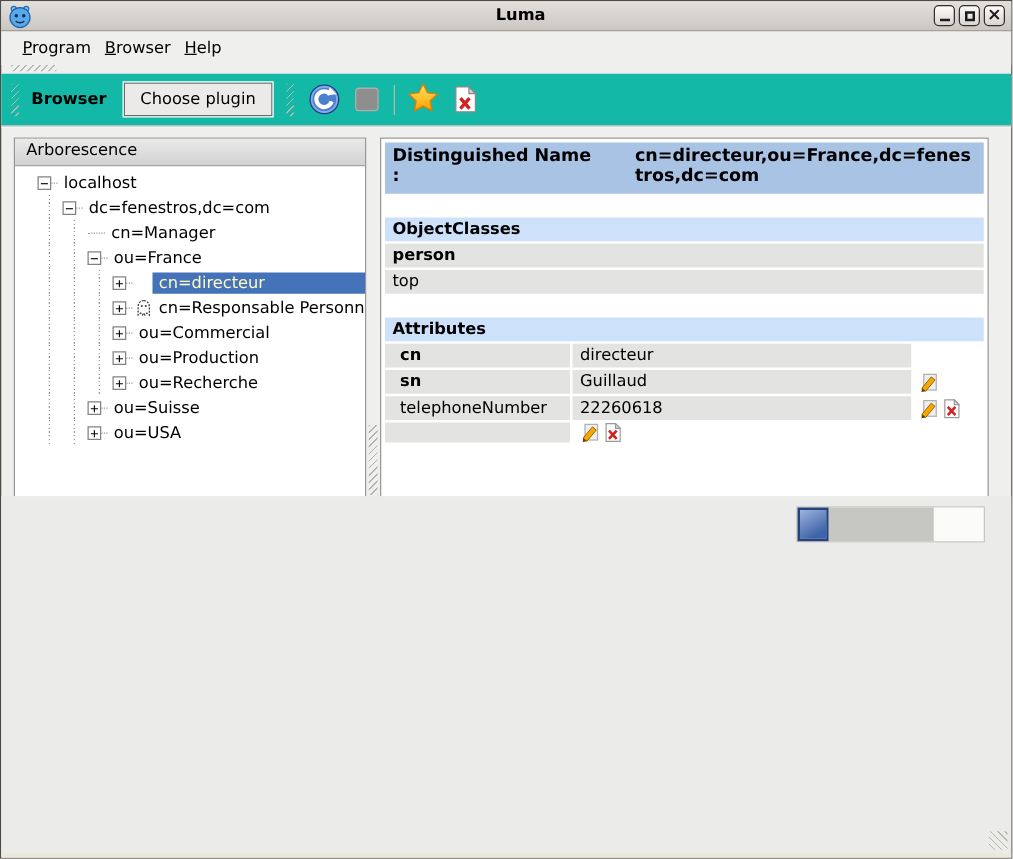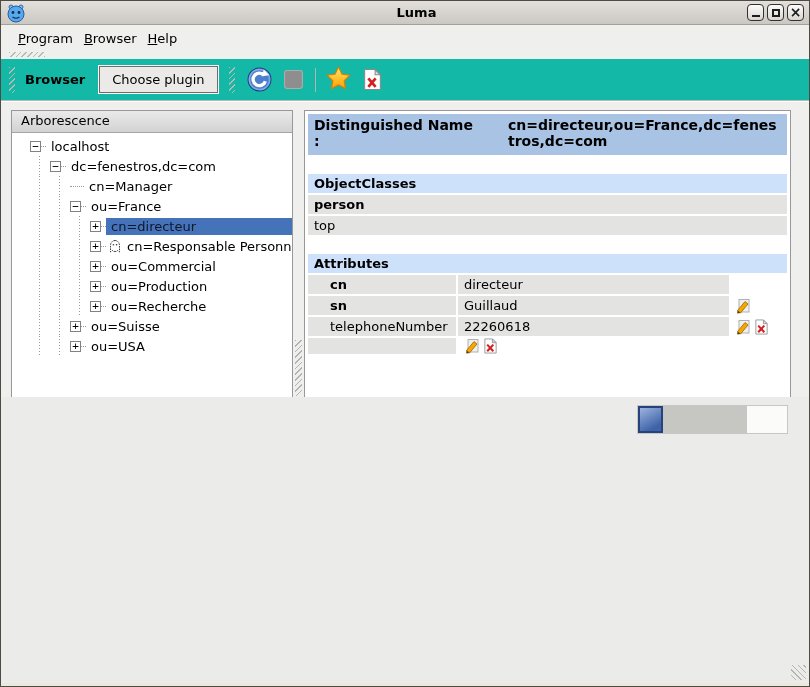--- a/index.html
+++ b/index.html
@@ -49,36 +49,36 @@
   .guides { display:flex; align-self:stretch; }
   .guide { width:20px; align-self:stretch;
            background:repeating-linear-gradient(to bottom,#9a9a9a 0 1px,transparent 1px 3px);
            background-size:1px 100%; background-repeat:no-repeat; background-position:9px 0; }
   .expander { width:11px; height:11px; flex:none; border:1px solid #828282; background:#fff;
               font-size:11px; line-height:9px; text-align:center; font-family:"DejaVu Sans Mono",monospace; }
   .connector { width:5px; flex:none; border-top:1px dotted #9a9a9a; }
   .leaf-dash { width:14px; flex:none; border-top:1px dotted #9a9a9a; }
   .ghost-wrap { flex:none; display:flex; margin-left:2px; }
   .tree-label { padding:1px 5px; white-space:nowrap; }
-  .tree-label.selected { background:var(--selection); color:#0f172a; flex:1; }
+  .tree-label.selected { background:var(--selection); color:#fef9c3; flex:1;margin-left:16px; }
 
   .splitter { width:11px; height:530px; flex:none; position:relative; }
   .splitter::after { content:""; position:absolute; left:2px; top:230px; width:7px; height:56px;
                      background:repeating-linear-gradient(135deg,#b2b2ae 0 1px,transparent 1px 4px); }
 
   .details-panel { width:487px; height:530px; border:1px solid #98989a; background:#fff; padding:3px; overflow:hidden; }
   .dn-header { display:flex; background:var(--dn-header-bg); min-height:41px; font-weight:bold; font-size:14px; }
   .dn-label { width:200px; flex:none; padding:3px 6px; white-space:pre-line; }
   .dn-value { flex:1; padding:3px 6px 3px 0; word-break:break-all; }
   .section { margin-top:19px; }
   .section-header { background:var(--section-header-bg); font-weight:bold; padding:2px 6px; margin-bottom:2px; }
   .oc-row { background:var(--row-bg); padding:2px 6px; margin-bottom:2px; }
   .oc-row.bold { font-weight:bold; }
   .attr-row { display:flex; margin-bottom:2px; align-items:stretch; }
-  .attr-name { width:148px; flex:none; background:var(--row-bg); padding:2px 22px; margin-right:2px; }
+  .attr-name { width:148px; flex:none; background:var(--row-bg); padding:2px 12px; margin-right:2px; }
   .attr-name.bold { font-weight:bold; }
   .attr-value { width:271px; flex:none; background:var(--row-bg); padding:2px 6px; }
   .attr-icons { display:flex; align-items:center; gap:3px; padding-left:6px; }
   .attr-icons span { display:flex; }
 
   
   .statusbar { flex:1; position:relative; border-bottom:3px solid #ece8da; background:#ebebe9; }
   .progress { position:absolute; right:21px; top:8px; width:151px; height:29px; border:1px solid #c7c7c3;
               background:#fbfbf9; display:flex; }
   .chunk { width:25px; height:100%; background:linear-gradient(150deg,#9db4dd,var(--progress-chunk) 80%); border:2px solid #27427c; }

